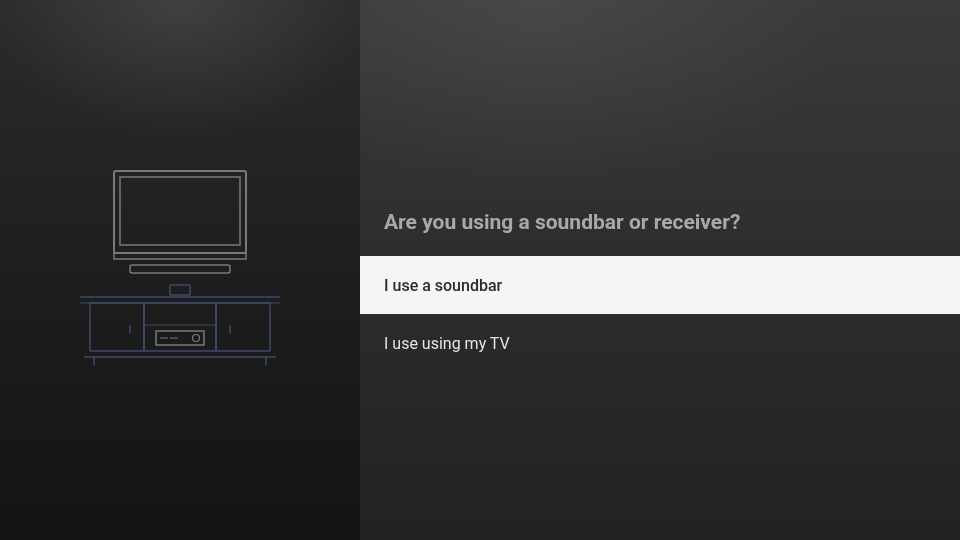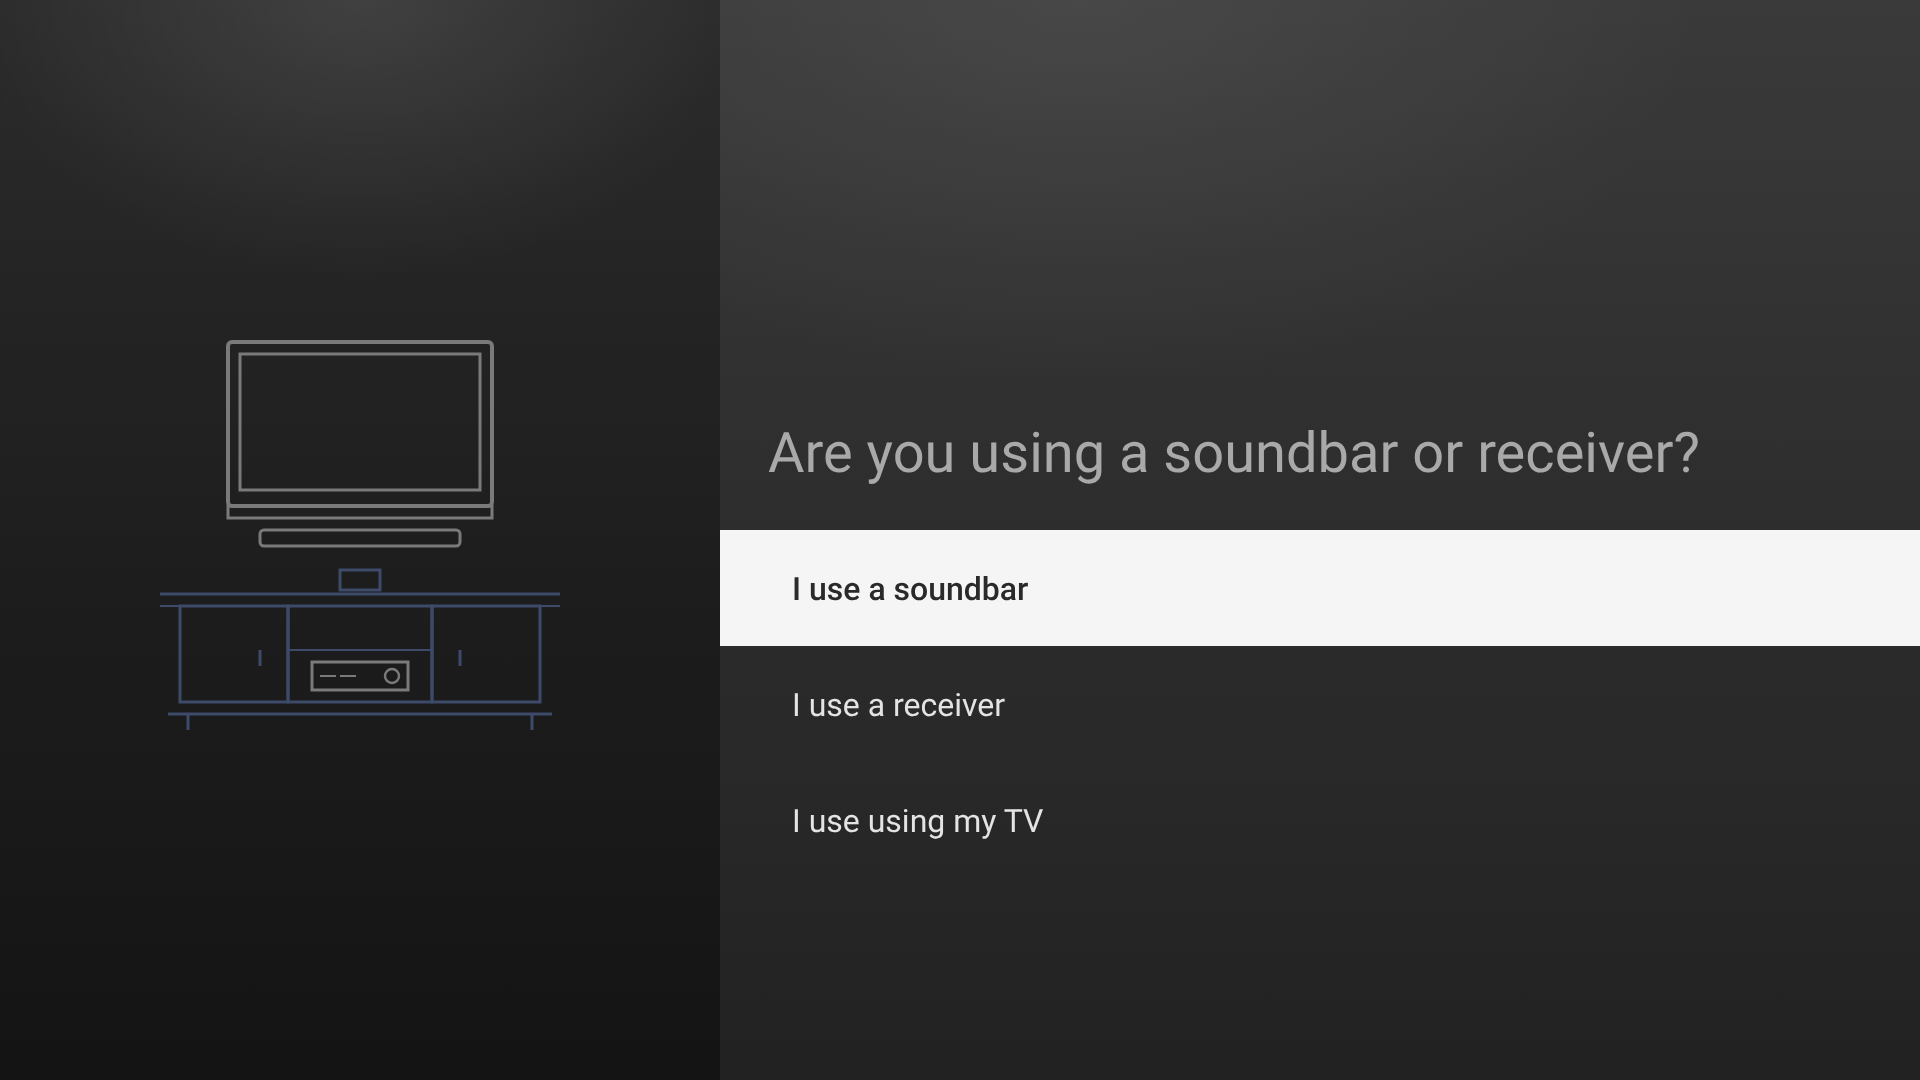--- a/index.html
+++ b/index.html
@@ -26,30 +26,30 @@
     flex: 1;
     height: 540px;
     background:
       radial-gradient(ellipse 420px 260px at 30% 0%, rgba(255,255,255,0.07), rgba(0,0,0,0) 75%),
       linear-gradient(180deg, #3a3a3a 0%, #2e2e2e 45%, #222 100%);
     display: flex;
     flex-direction: column;
     padding-top: 210px;
   }
   .prompt {
-    font-size: 28px;
-    font-weight: 400;
+    font-size: 21px;
+    font-weight: 700;
     color: #a9a9a9;
     padding: 0 24px 22px 24px;
   }
   .option {
     height: 58px;
     display: flex;
     align-items: center;
-    padding: 0 36px;
+    padding: 0 24px;
     font-size: 16px;
     color: #e4e4e4;
     cursor: pointer;
   }
   .option.selected {
     background: #f5f5f5;
     color: #2a2a2a;
     font-weight: 500;
   }
 </style>
@@ -92,18 +92,15 @@
   </svg>
 </div>
 
 <div class="right-panel">
   <div class="prompt">Are you using a soundbar or receiver?</div>
 
   <div class="option selected">
     <span>I use a soundbar</span>
   </div>
   <div class="option">
-    <span>I use a receiver</span>
-  </div>
-  <div class="option">
     <span>I use using my TV</span>
   </div>
 </div>
 
 </body></html>

